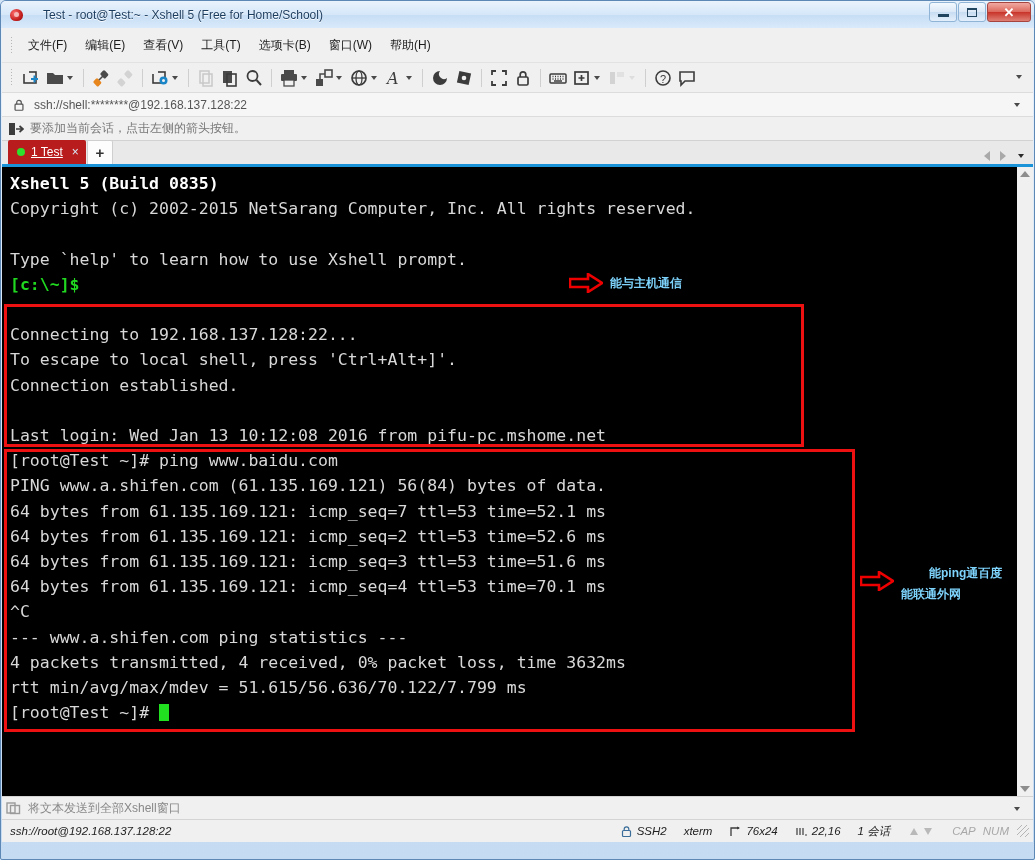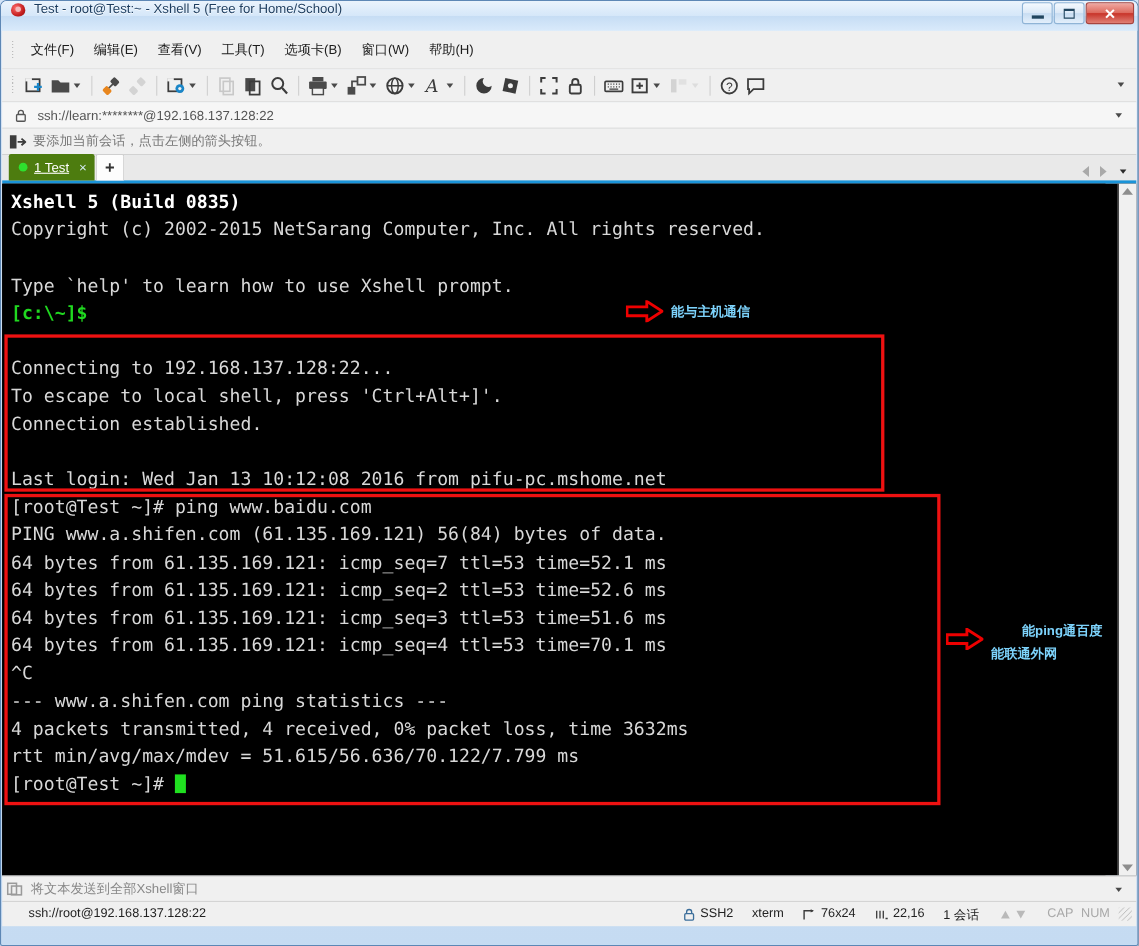--- a/index.html
+++ b/index.html
@@ -21,22 +21,23 @@
     border-radius: 6px 6px 2px 2px;
   }
 
   
   #titlebar {
     position: relative;
     height: 27px;
     background: linear-gradient(180deg,#eaf3fc 0%,#d5e7f9 50%,#c6ddf4 51%,#d9eafb 100%);
     border-radius: 5px 5px 0 0;
     display: flex;
-    align-items: flex-start;
+    align-items: center;
     padding-left: 8px;
+    gap: 12px;
   }
   #app-icon {
     width: 16px; height: 16px;
     margin-right: 6px;
     position: relative;
     flex: none;
   }
   #app-icon .swirl {
     position: absolute; left: 1px; top: 2px;
     width: 13px; height: 12px;
@@ -180,21 +181,21 @@
     height: 26px;
     background: #e9e9e9;
     margin: 0 1px;
     display: flex;
     align-items: flex-end;
     position: relative;
     border-bottom: 3px solid #1a93d8;
   }
   .tab {
     height: 24px;
-    background: #4d7c0f;
+    background: #b91c1c;
     color: #fff;
     display: flex; align-items: center;
     padding: 0 7px 0 9px;
     font-size: 12px;
     border-radius: 2px 2px 0 0;
     margin-left: 6px;
   }
   .tab .dot {
     width: 8px; height: 8px; border-radius: 50%;
     background: #2ee02e; margin-right: 6px; flex:none;
@@ -308,22 +309,23 @@
   #sendbar-caret { position: absolute; right: 10px; top: 10px; }
 
   
   #statusbar {
     height: 22px;
     background: #f0f0f0;
     margin: 0 1px;
     display: flex; align-items: center;
     font-size: 11.5px;
     color: #222;
-    padding-left: 24px;
-    position: relative;
+    padding-left: 8px;
+    position: relative;
+    font-style: italic;
   }
   #statusbar .sright {
     position: absolute; right: 4px; top: 0;
     height: 22px;
     display: flex; align-items: center;
   }
   .st-cell { display:flex; align-items:center; margin-left: 17px; white-space: nowrap; }
   .st-cell .mini-ico { width: 13px; height: 13px; margin-right: 4px; position: relative; flex:none;}
   .st-dim { color: #a8a8a8; }
   .st-arrow-up, .st-arrow-dn {
@@ -548,21 +550,21 @@
     </span>
 
     <span class="caret overflow-caret"></span>
   </div>
 
   <div id="addressbar">
     <svg id="addr-lock" viewBox="0 0 16 16">
       <rect x="3.5" y="7" width="9" height="7" rx="1" fill="none" stroke="#555" stroke-width="1.4"></rect>
       <path d="M5.4 7V5.2a2.6 2.6 0 0 1 5.2 0V7" fill="none" stroke="#555" stroke-width="1.4"></path>
     </svg>
-    <span id="addr-text">ssh://learn:********@192.168.137.128:22</span>
+    <span id="addr-text">ssh://shell:********@192.168.137.128:22</span>
     <span id="addr-caret" class="caret"></span>
   </div>
 
   <div id="infobar">
     <svg class="arrow-ico" viewBox="0 0 16 14">
       <path d="M1 1h6v12H1z" fill="#3c3c3c"></path>
       <path d="M8 7h6M11.5 4l3.5 3-3.5 3" fill="none" stroke="#3c3c3c" stroke-width="1.7"></path>
     </svg>
     <span id="infobar-text">要添加当前会话，点击左侧的箭头按钮。</span>
   </div>

